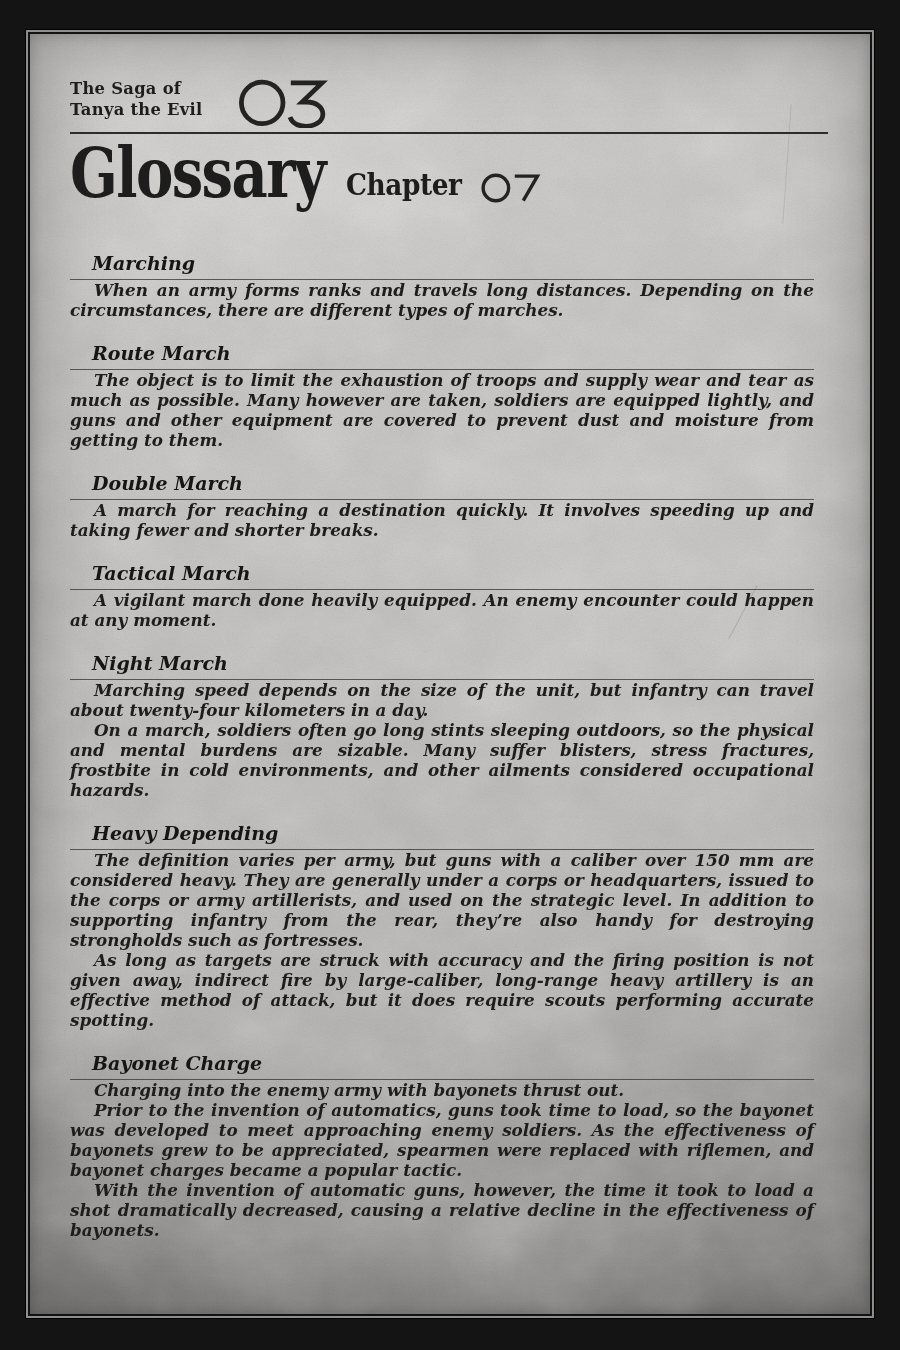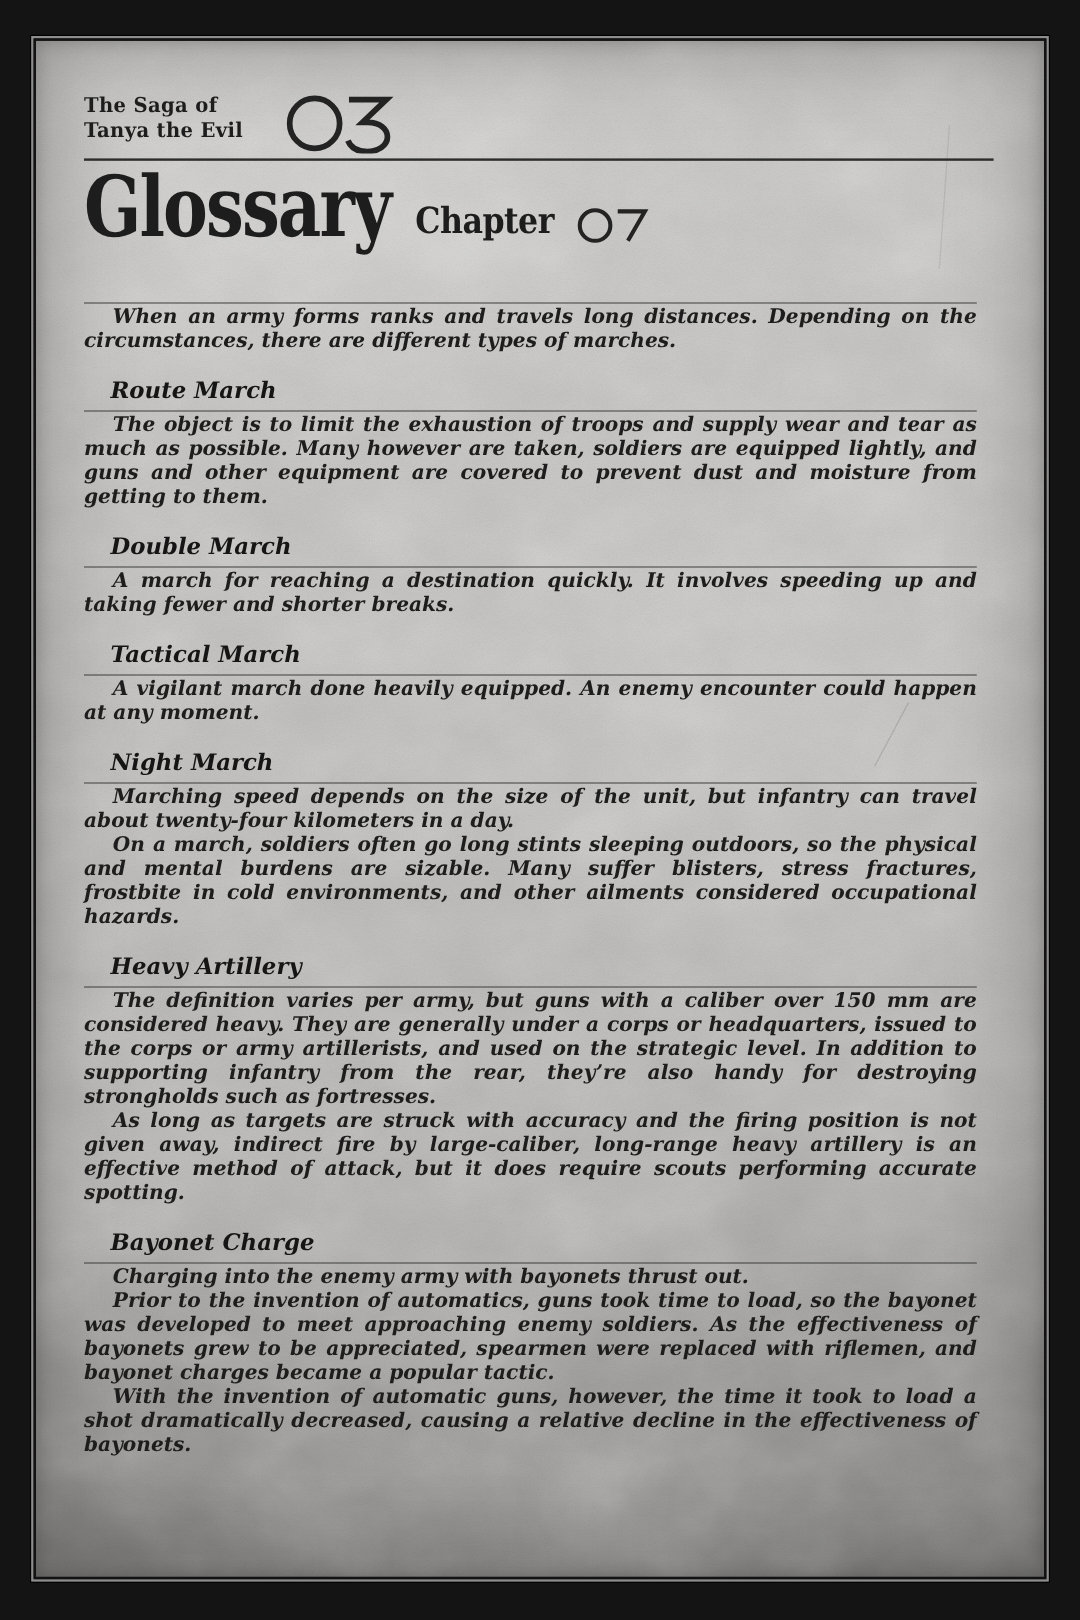--- a/index.html
+++ b/index.html
@@ -153,20 +153,21 @@
                 <circle cx="15" cy="19" r="13.5" fill="none" stroke="#232323" stroke-width="3.6"></circle>
                 <path d="M35 6.5 L59 6.5 L44 32.5" fill="none" stroke="#232323" stroke-width="3.6"></path>
               </svg>
 
             </div>
           </div>
         </div>
 
         <div class="entries">
   <section class="entry">
+    <h3 class="term">Marching</h3>
     <div class="rule"></div>
     <div class="body">
                 <p>When an army forms ranks and travels long distances. Depending on the circumstances, there are different types of marches.</p>
               </div>
   </section>
 
   <section class="entry">
     <h3 class="term">Route March</h3>
     <div class="rule"></div>
     <div class="body">
@@ -193,21 +194,21 @@
   <section class="entry">
     <h3 class="term">Night March</h3>
     <div class="rule"></div>
     <div class="body">
                 <p>Marching speed depends on the size of the unit, but infantry can travel about twenty-four kilometers in a day.</p>
                 <p>On a march, soldiers often go long stints sleeping outdoors, so the physical and mental burdens are sizable. Many suffer blisters, stress fractures, frostbite in cold environments, and other ailments considered occupational hazards.</p>
               </div>
   </section>
 
   <section class="entry">
-    <h3 class="term">Heavy Artillery</h3>
+    <h3 class="term">Heavy Depending</h3>
     <div class="rule"></div>
     <div class="body">
                 <p>The definition varies per army, but guns with a caliber over 150 mm are considered heavy. They are generally under a corps or headquarters, issued to the corps or army artillerists, and used on the strategic level. In addition to supporting infantry from the rear, they’re also handy for destroying strongholds such as fortresses.</p>
                 <p>As long as targets are struck with accuracy and the firing position is not given away, indirect fire by large-caliber, long-range heavy artillery is an effective method of attack, but it does require scouts performing accurate spotting.</p>
               </div>
   </section>
 
   <section class="entry">
     <h3 class="term">Bayonet Charge</h3>
     <div class="rule"></div>

